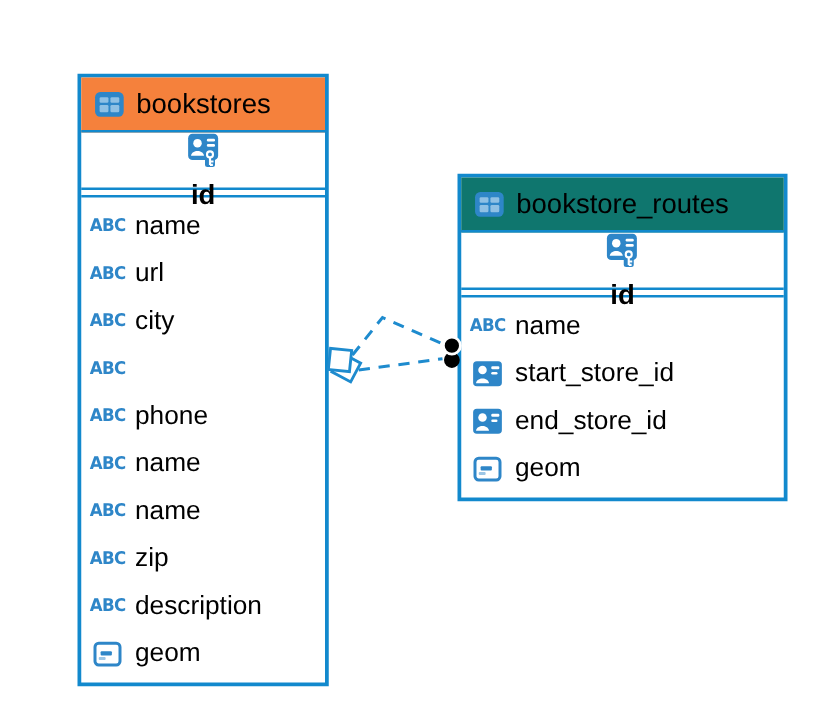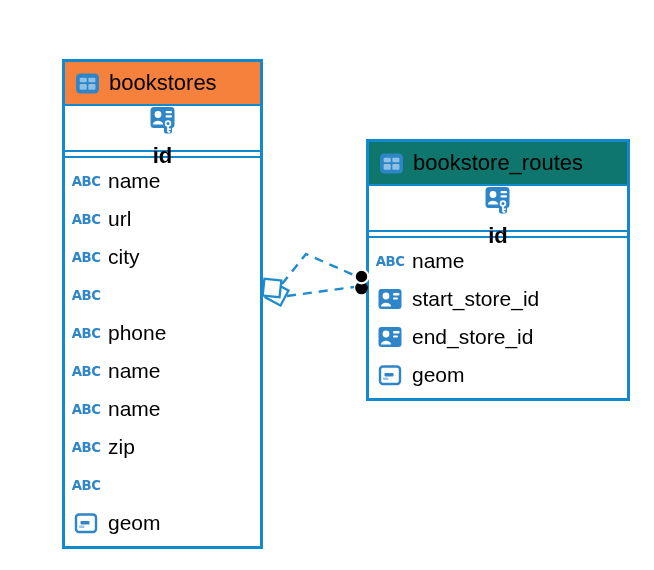--- a/index.html
+++ b/index.html
@@ -121,20 +121,21 @@
       <div class="crow">
         <span class="icn">
             <span class="abc">ABC</span>
           </span>
         <span>zip</span>
       </div>
       <div class="crow">
         <span class="icn">
             <span class="abc">ABC</span>
           </span>
+        <span>description</span>
       </div>
       <div class="crow">
         <span class="icn">
           <svg width="24" height="24" viewBox="0 0 24 24">
             <rect x="2" y="3.5" width="20" height="17.5" rx="3" fill="#fff" stroke="#2E86C8" stroke-width="2.4"></rect>
             <rect x="6.5" y="10" width="9" height="3.4" rx="0.8" fill="#2E86C8"></rect>
             <rect x="5" y="14.6" width="5.5" height="2.4" rx="0.8" fill="#9CC6E6"></rect>
           </svg>
         </span>
         <span>geom</span>

